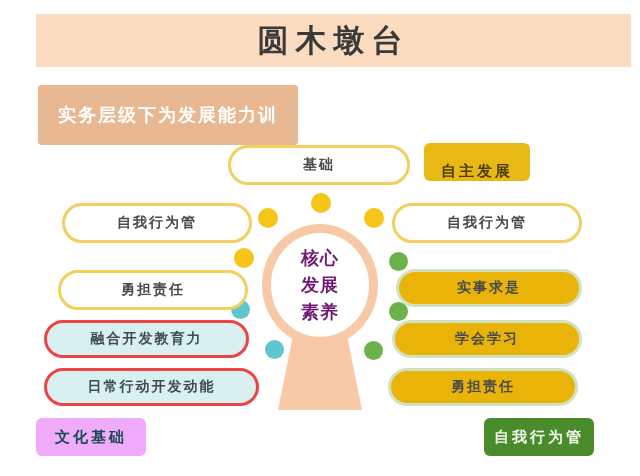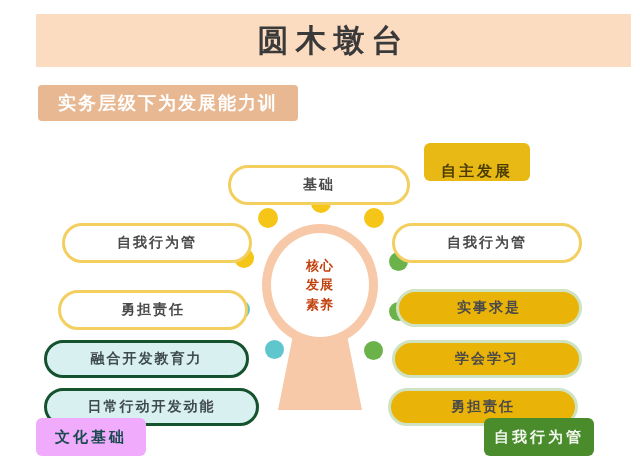--- a/index.html
+++ b/index.html
@@ -21,21 +21,21 @@
     position:absolute;left:20px;top:14px;width:595px;height:53px;
     background:#fbdcc0;
     display:flex;align-items:center;justify-content:center;margin-left:16px;
   }
   .header-title{
     font-size:31px;font-weight:bold;color:#3a3a3a;letter-spacing:7px;
     white-space:nowrap;
   }
   .subtitle-bar{
     position:absolute;left:38px;top:85px;height:36px;
-    padding:0 20px;
+    padding:12px 20px;
     background:#e8b893;
     border-radius:4px;
     display:flex;align-items:center;
   }
   .subtitle-text{
     font-size:18px;font-weight:bold;color:#ffffff;letter-spacing:2px;
     white-space:nowrap;
   }
 
   
@@ -47,47 +47,46 @@
   .hub{
     position:absolute;left:262px;top:224px;width:116px;height:122px;
     border-radius:50%;
     background:#ffffff;
     border:9px solid #f7c9a8;
     box-sizing:border-box;
     display:flex;flex-direction:column;
     align-items:center;justify-content:center;
   }
   .hub-line{
-    font-size:13px;font-weight:bold;color:#c2410c;
+    font-size:18px;font-weight:bold;color:#701a75;
     letter-spacing:1px;line-height:1.5;white-space:nowrap;
   }
 
   
   .dot{position:absolute;border-radius:50%;}
   .dot-y{background:#f5c518;}
   .dot-t{background:#5fc6cd;}
   .dot-g{background:#6bb24a;}
 
   
   .pill{
     position:absolute;
     display:flex;align-items:center;justify-content:center;
     border-radius:22px;
     box-sizing:border-box;
     white-space:nowrap;
-    margin-top:20px;
   }
   .pill-label{
     font-size:14px;font-weight:bold;color:#4a4a4a;letter-spacing:2px;
   }
   .pill-yellow{
     background:#ffffff;border:3px solid #f2cf5e;
   }
   .pill-teal{
-    background:#d9f0f1;border:3px solid #14532d;
+    background:#d9f0f1;border:3px solid #ef4444;
   }
   .pill-teal .pill-label{color:#3f4b4c;}
   .pill-green{
     background:#eab308;border:3px solid #cfe3c2;
   }
   .pill-green .pill-label{color:#4a4a4a;}
 
   
   .badge{
     position:absolute;

